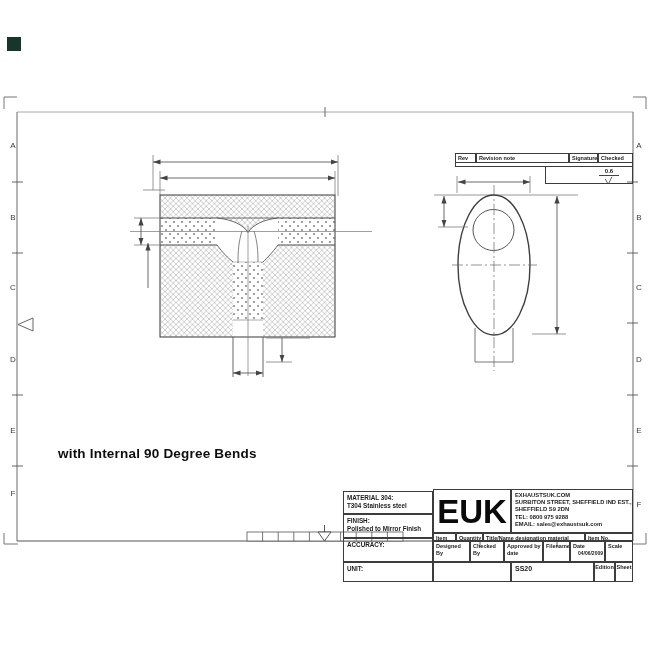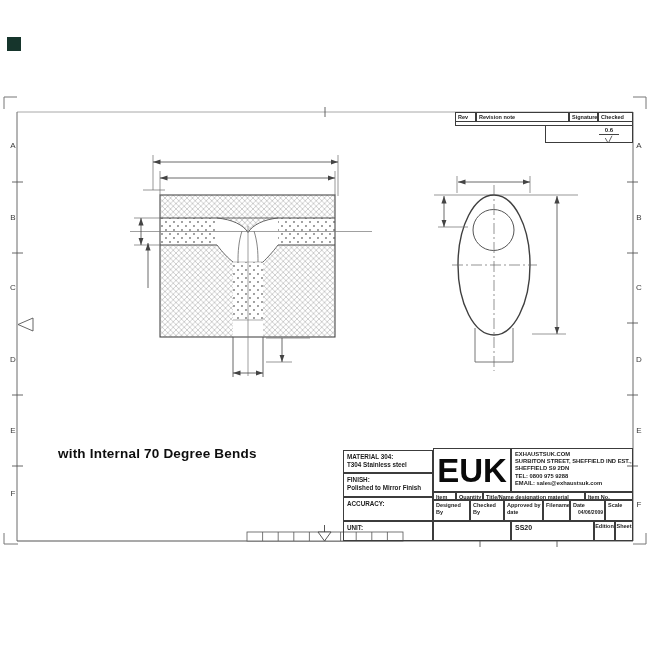--- a/index.html
+++ b/index.html
@@ -2,21 +2,21 @@
 <html><head>
 <meta charset="utf-8">
 <style>
   html,body{margin:0;padding:0;background:#fff;}
   #page{position:relative;width:650px;height:650px;background:#ffffff;font-family:"Liberation Sans",sans-serif;overflow:hidden;}
   svg{position:absolute;left:0;top:0;}
   .ltr{position:absolute;width:10px;text-align:center;font-size:8px;color:#3a3a3a;line-height:9px;}
   .cell{position:absolute;border:1px solid #3c3c3c;box-sizing:border-box;color:#1b1b1b;font-weight:bold;overflow:hidden;}
   .lbl{font-size:5.5px;line-height:6.5px;padding:1px 0 0 2px;}
   .lbl2{font-size:6.3px;line-height:7.6px;padding:2px 0 0 3px;}
-  .tb-container,.rev-container{position:absolute;}
+  .tb-container,.rev-container{position:absolute;margin-top:41px;}
   #euk-logo{font-size:33px;font-weight:900;letter-spacing:0px;text-align:center;line-height:44px;color:#0a0a0a;}
   #addr{font-size:5.8px;line-height:7.2px;padding:2px 0 0 3px;font-weight:bold;color:#1b1b1b;}
   #drawing-title{position:absolute;left:58px;top:446px;font-size:13.5px;font-weight:bold;line-height:16px;color:#0e0e0e;letter-spacing:0.2px;}
   #corner-square{position:absolute;left:7px;top:37px;width:14px;height:14px;}
   .datecell{position:relative;}
   .dateval{position:absolute;right:1px;top:8px;font-size:5px;font-weight:bold;}
   .ctr{text-align:center;padding-left:0 !important;}
   #ss20{font-size:7px;padding:2px 0 0 3px;}
   #surf{position:absolute;left:53px;top:1px;width:20px;text-align:center;}
   #surf .v{font-size:6px;font-weight:bold;color:#1b1b1b;border-bottom:1px solid #444;line-height:7px;}
@@ -174,21 +174,21 @@
   <span class="ltr" style="left:8px;top:426px;">E</span>
   <span class="ltr" style="left:8px;top:489px;">F</span>
   <span class="ltr" style="left:634px;top:141px;">A</span>
   <span class="ltr" style="left:634px;top:213px;">B</span>
   <span class="ltr" style="left:634px;top:283px;">C</span>
   <span class="ltr" style="left:634px;top:355px;">D</span>
   <span class="ltr" style="left:634px;top:426px;">E</span>
   <span class="ltr" style="left:634px;top:500px;">F</span>
 
   <div id="drawing-title">
-    <div>with Internal 70 Degree Bends</div>
+    <div>with Internal 90 Degree Bends</div>
   </div>
 
   <div class="rev-container" style="left:455px;top:112px;width:178px;height:31px;">
     <div class="cell lbl" style="left:0;top:0;width:21px;height:10px;">Rev No</div>
     <div class="cell lbl" style="left:21px;top:0;width:93px;height:10px;">Revision note</div>
     <div class="cell lbl" style="left:114px;top:0;width:29px;height:10px;">Signature</div>
     <div class="cell lbl" style="left:143px;top:0;width:35px;height:10px;">Checked</div>
     <div class="cell" style="left:0;top:10px;width:178px;height:4px;border-top:none;"></div>
     <div class="cell" style="left:90px;top:14px;width:88px;height:17px;border-top:none;">
       <div id="surf">

